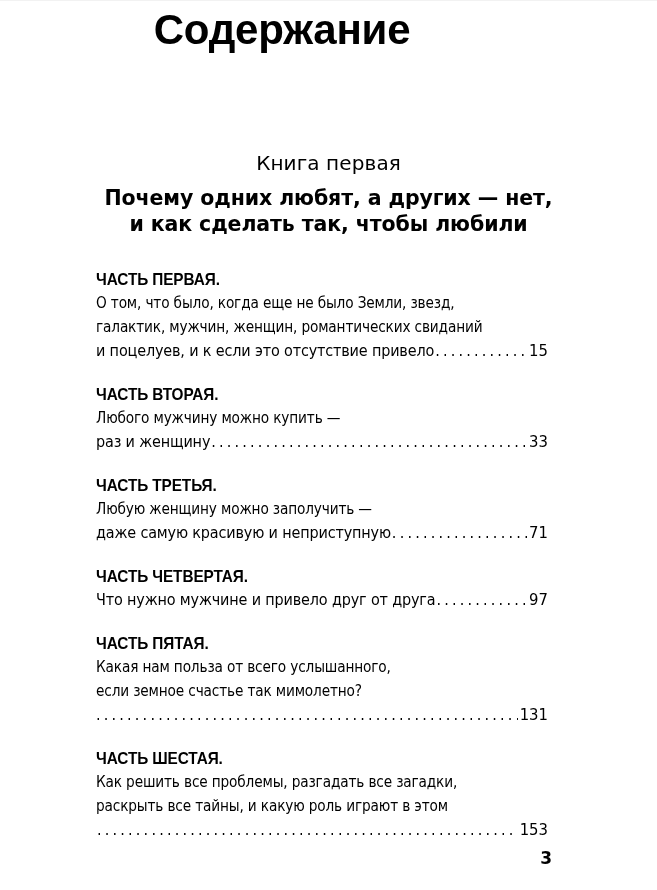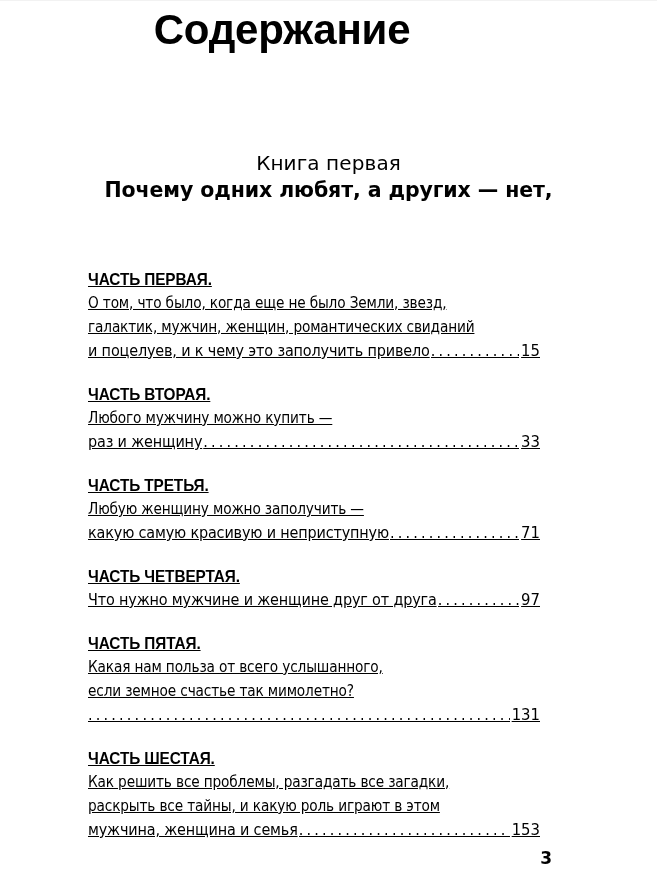--- a/index.html
+++ b/index.html
@@ -59,31 +59,31 @@
     font-size: 20px;
     line-height: 27px;
     letter-spacing: 0.1px;
     text-align: center;
   }
   .book-subtitle {
     font-family: "DejaVu Sans", sans-serif;
     font-weight: bold;
     font-size: 20.5px;
     line-height: 26px;
+    margin-top: 8px;
     letter-spacing: -0.1px;
   }
   .book-subtitle .sub-line { display: block; }
 
   
   .toc {
     position: absolute;
     top: 268px;
-    left: 88px;
+    left: 96px;
     width: 455px;
-    text-decoration: underline;
   }
   .toc-entry { margin-bottom: 20px; }
   .toc-entry:last-child { margin-bottom: 0; }
 
   .part-heading {
     font-family: "Liberation Sans Narrow", "Liberation Sans", sans-serif;
     font-weight: bold;
     font-size: 16.5px;
     line-height: 22px;
     letter-spacing: -0.1px;
@@ -154,31 +154,32 @@
 <div class="page">
 
   <div class="top-hairline"></div>
 
   <div class="page-title">Содержание</div>
 
   <div class="book-block">
     <div class="book-number">Книга первая</div>
     <div class="book-subtitle">
       <span class="sub-line">Почему одних любят, а других — нет,</span>
+      <span class="sub-line">и как сделать так, чтобы любили</span>
     </div>
   </div>
 
   <div class="toc" id="toc-list">
       <div class="toc-entry">
         <div class="part-heading">ЧАСТЬ ПЕРВАЯ.</div>
         <div class="part-lines">
           <div class="desc-line">О том, что было, когда еще не было Земли, звезд,</div>
           <div class="desc-line">галактик, мужчин, женщин, романтических свиданий</div>
           <div class="desc-line leader-line">
-            <span class="leader-text">и поцелуев, и к чему это заполучить привело</span>
+            <span class="leader-text">и поцелуев, и к если это отсутствие привело</span>
             <span class="leader-dots">..........................................................................................</span>
             <span class="page-num">15</span>
           </div>
         </div>
       </div>
       <div class="toc-entry">
         <div class="part-heading">ЧАСТЬ ВТОРАЯ.</div>
         <div class="part-lines">
           <div class="desc-line">Любого мужчину можно купить —</div>
           <div class="desc-line leader-line">
@@ -186,31 +187,31 @@
             <span class="leader-dots">..........................................................................................</span>
             <span class="page-num">33</span>
           </div>
         </div>
       </div>
       <div class="toc-entry">
         <div class="part-heading">ЧАСТЬ ТРЕТЬЯ.</div>
         <div class="part-lines">
           <div class="desc-line">Любую женщину можно заполучить —</div>
           <div class="desc-line leader-line">
-            <span class="leader-text">какую самую красивую и неприступную</span>
+            <span class="leader-text">даже самую красивую и неприступную</span>
             <span class="leader-dots">..........................................................................................</span>
             <span class="page-num">71</span>
           </div>
         </div>
       </div>
       <div class="toc-entry">
         <div class="part-heading">ЧАСТЬ ЧЕТВЕРТАЯ.</div>
         <div class="part-lines">
           <div class="desc-line leader-line">
-            <span class="leader-text">Что нужно мужчине и женщине друг от друга</span>
+            <span class="leader-text">Что нужно мужчине и привело друг от друга</span>
             <span class="leader-dots">..........................................................................................</span>
             <span class="page-num">97</span>
           </div>
         </div>
       </div>
       <div class="toc-entry">
         <div class="part-heading">ЧАСТЬ ПЯТАЯ.</div>
         <div class="part-lines">
           <div class="desc-line">Какая нам польза от всего услышанного,</div>
           <div class="desc-line">если земное счастье так мимолетно?</div>
@@ -219,21 +220,20 @@
             <span class="page-num">131</span>
           </div>
         </div>
       </div>
       <div class="toc-entry">
         <div class="part-heading">ЧАСТЬ ШЕСТАЯ.</div>
         <div class="part-lines">
           <div class="desc-line">Как решить все проблемы, разгадать все загадки,</div>
           <div class="desc-line">раскрыть все тайны, и какую роль играют в этом</div>
           <div class="desc-line leader-line">
-            <span class="leader-text">мужчина, женщина и семья</span>
             <span class="leader-dots">..........................................................................................</span>
             <span class="page-num">153</span>
           </div>
         </div>
       </div>
     </div>
 
   <div class="folio">3</div>
 
 </div>

